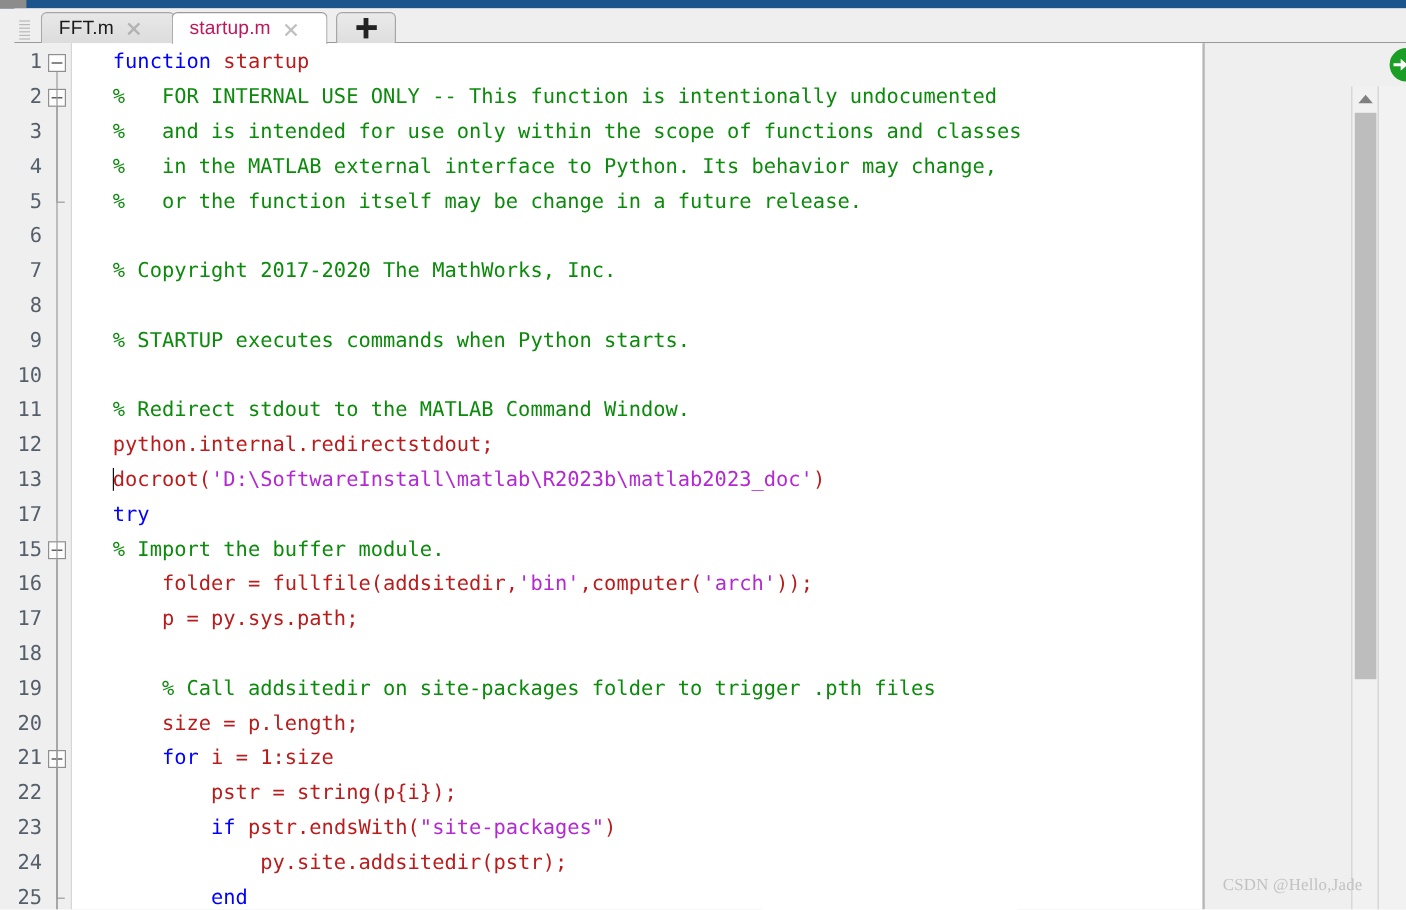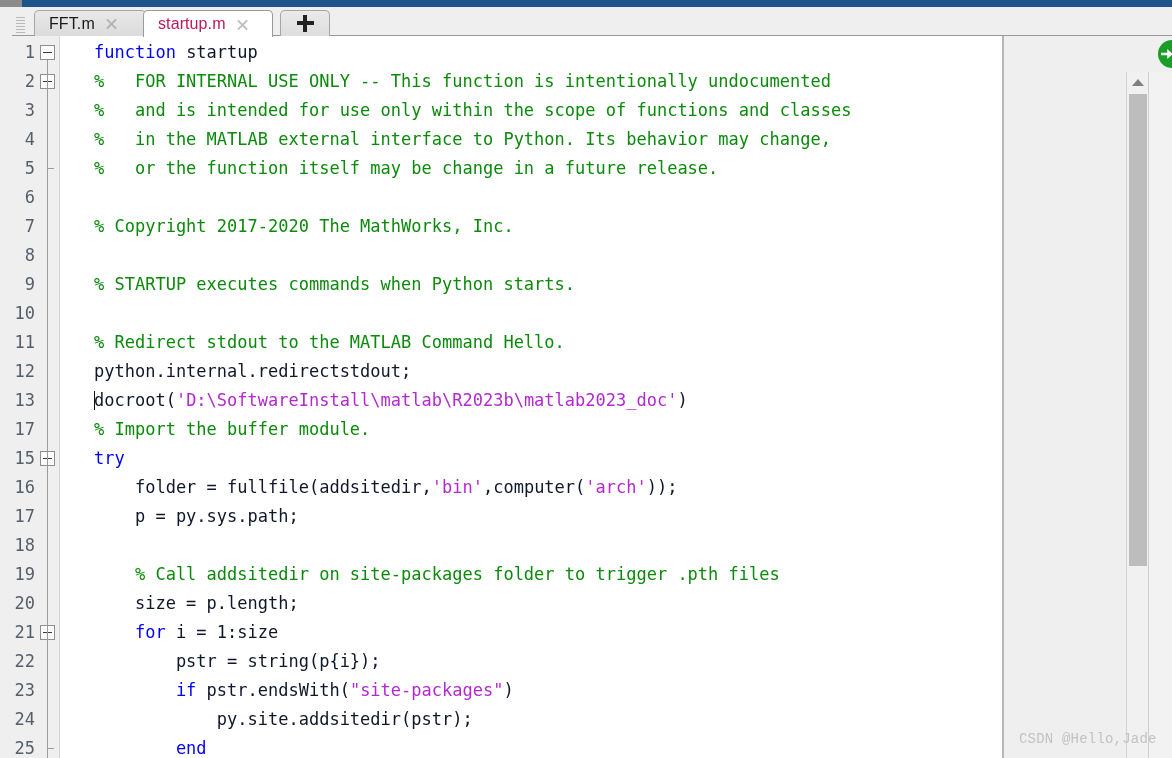--- a/index.html
+++ b/index.html
@@ -240,21 +240,21 @@
   .cline {
     height: 29px;
     line-height: 29px;
     white-space: pre;
     color: #1a1a1a;
   }
 
   .kw  { color: #0000ff; }
   .cm  { color: #0b8a0b; }
   .str { color: #b329d1; }
-  .pl  { color: #0f172a; margin-top: 40px; }
+  .pl  { color: #b91c1c; margin-top: 40px; }
 
   
   .caret {
     display: inline-block;
     width: 0;
     border-left: 1px solid #111;
     height: 19px;
     vertical-align: -4px;
     margin-right: -1px;
   }
@@ -316,21 +316,21 @@
     left: 3px; top: 9px;
     width: 12px; height: 10px;
     background: #ffffff;
     clip-path: polygon(0 38%, 52% 38%, 52% 0, 100% 50%, 52% 100%, 52% 62%, 0 62%);
   }
 
   
   .watermark {
     position: absolute;
     left: 1019px; top: 731px;
-    font-family: Liberation Mono, monospace;
+    font-family: Liberation Serif, serif;
     font-size: 14px;
     color: #c2c2c2;
     white-space: nowrap;
     letter-spacing: 0.2px;
   }
 </style>
 </head>
 <body>
 
 <div id="app">
@@ -443,25 +443,25 @@
           <div class="cline"><span class="kw">function</span><span class="pl"> startup</span></div>
           <div class="cline"><span class="cm">%   FOR INTERNAL USE ONLY -- This function is intentionally undocumented</span></div>
           <div class="cline"><span class="cm">%   and is intended for use only within the scope of functions and classes</span></div>
           <div class="cline"><span class="cm">%   in the MATLAB external interface to Python. Its behavior may change,</span></div>
           <div class="cline"><span class="cm">%   or the function itself may be change in a future release.</span></div>
           <div class="cline">&nbsp;</div>
           <div class="cline"><span class="cm">% Copyright 2017-2020 The MathWorks, Inc.</span></div>
           <div class="cline">&nbsp;</div>
           <div class="cline"><span class="cm">% STARTUP executes commands when Python starts.</span></div>
           <div class="cline">&nbsp;</div>
-          <div class="cline"><span class="cm">% Redirect stdout to the MATLAB Command Hello.</span></div>
+          <div class="cline"><span class="cm">% Redirect stdout to the MATLAB Command Window.</span></div>
           <div class="cline"><span class="pl">python.internal.redirectstdout;</span></div>
           <div class="cline"><span class="caret"></span><span class="pl">docroot(</span><span class="str">'D:\SoftwareInstall\matlab\R2023b\matlab2023_doc'</span><span class="pl">)</span></div>
+          <div class="cline"><span class="kw">try</span></div>
           <div class="cline"><span class="cm">% Import the buffer module.</span></div>
-          <div class="cline"><span class="kw">try</span></div>
           <div class="cline"><span class="pl">    folder = fullfile(addsitedir,</span><span class="str">'bin'</span><span class="pl">,computer(</span><span class="str">'arch'</span><span class="pl">));</span></div>
           <div class="cline"><span class="pl">    p = py.sys.path;</span></div>
           <div class="cline">&nbsp;</div>
           <div class="cline"><span class="cm">    % Call addsitedir on site-packages folder to trigger .pth files</span></div>
           <div class="cline"><span class="pl">    size = p.length;</span></div>
           <div class="cline"><span class="kw">    for</span><span class="pl"> i = 1:size</span></div>
           <div class="cline"><span class="pl">        pstr = string(p{i});</span></div>
           <div class="cline"><span class="kw">        if</span><span class="pl"> pstr.endsWith(</span><span class="str">"site-packages"</span><span class="pl">)</span></div>
           <div class="cline"><span class="pl">            py.site.addsitedir(pstr);</span></div>
           <div class="cline"><span class="kw">        end</span></div>

